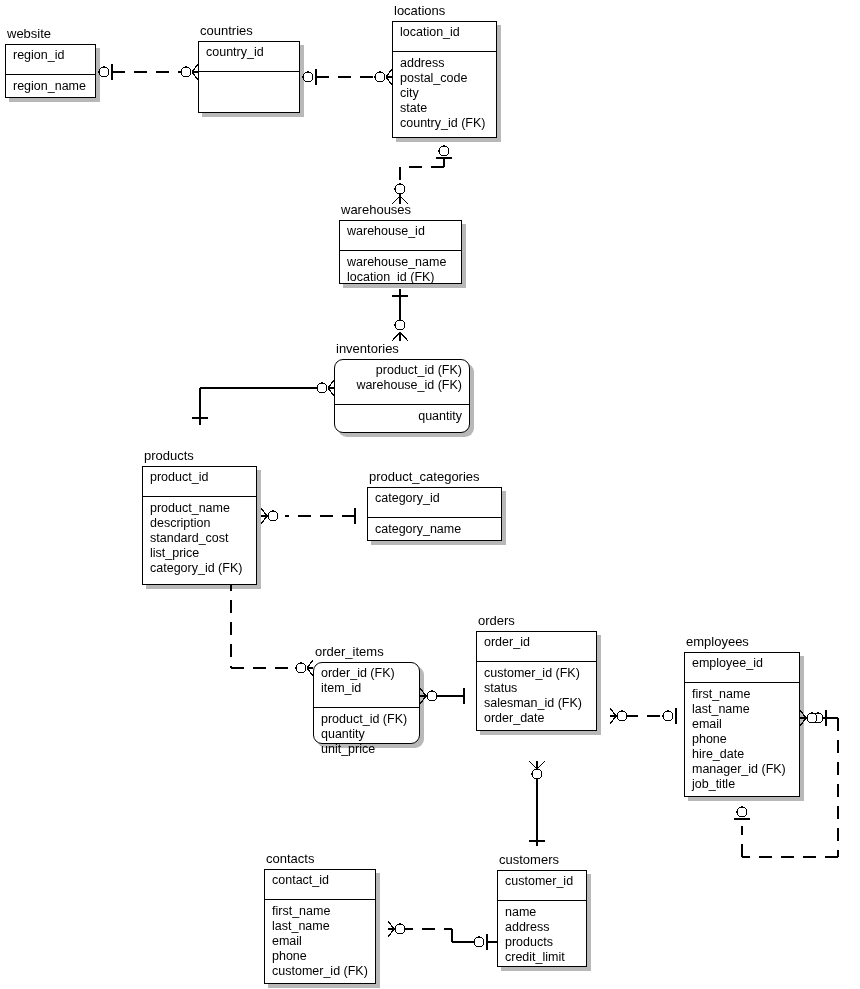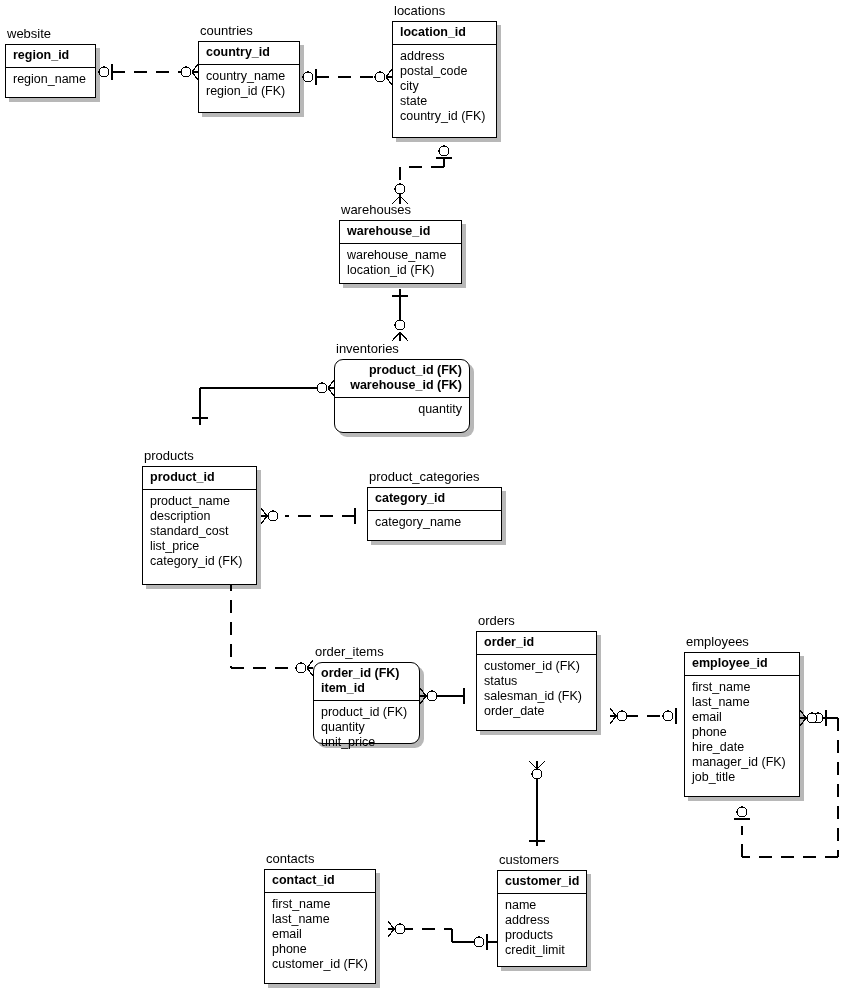--- a/index.html
+++ b/index.html
@@ -52,22 +52,21 @@
     box-shadow: 4px 4px 0 0 rgba(0,0,0,0.28);
     display: flex;
     flex-direction: column;
   }
   .entity.rounded .entity-box {
     border-radius: 9px;
   }
   .pk-section {
     box-sizing: border-box;
     border-bottom: 1px solid #000;
-    padding: 3px 7px 4px 7px;
-    font-weight: bold;
+    padding: 3px 7px 11px 7px;
   }
   .attr-section {
     box-sizing: border-box;
     padding: 4px 7px 8px 7px;
     flex: 1;
   }
   .field {
     font-size: 12.5px;
     line-height: 15px;
     color: #000;
@@ -245,24 +244,20 @@
       </div>
     </div>
   </div>
 
   <div class="entity" style="left: 198px; top: 41px; width: 102px; height: 72px;">
     <div class="entity-title">countries</div>
     <div class="entity-box">
       <div class="pk-section">
         <div class="field">country_id</div>
       </div>
-      <div class="attr-section">
-        <div class="field">country_name</div>
-        <div class="field">region_id (FK)</div>
-      </div>
     </div>
   </div>
 
   <div class="entity" style="left: 392px; top: 21px; width: 105px; height: 117px;">
     <div class="entity-title">locations</div>
     <div class="entity-box">
       <div class="pk-section">
         <div class="field">location_id</div>
       </div>
       <div class="attr-section">

